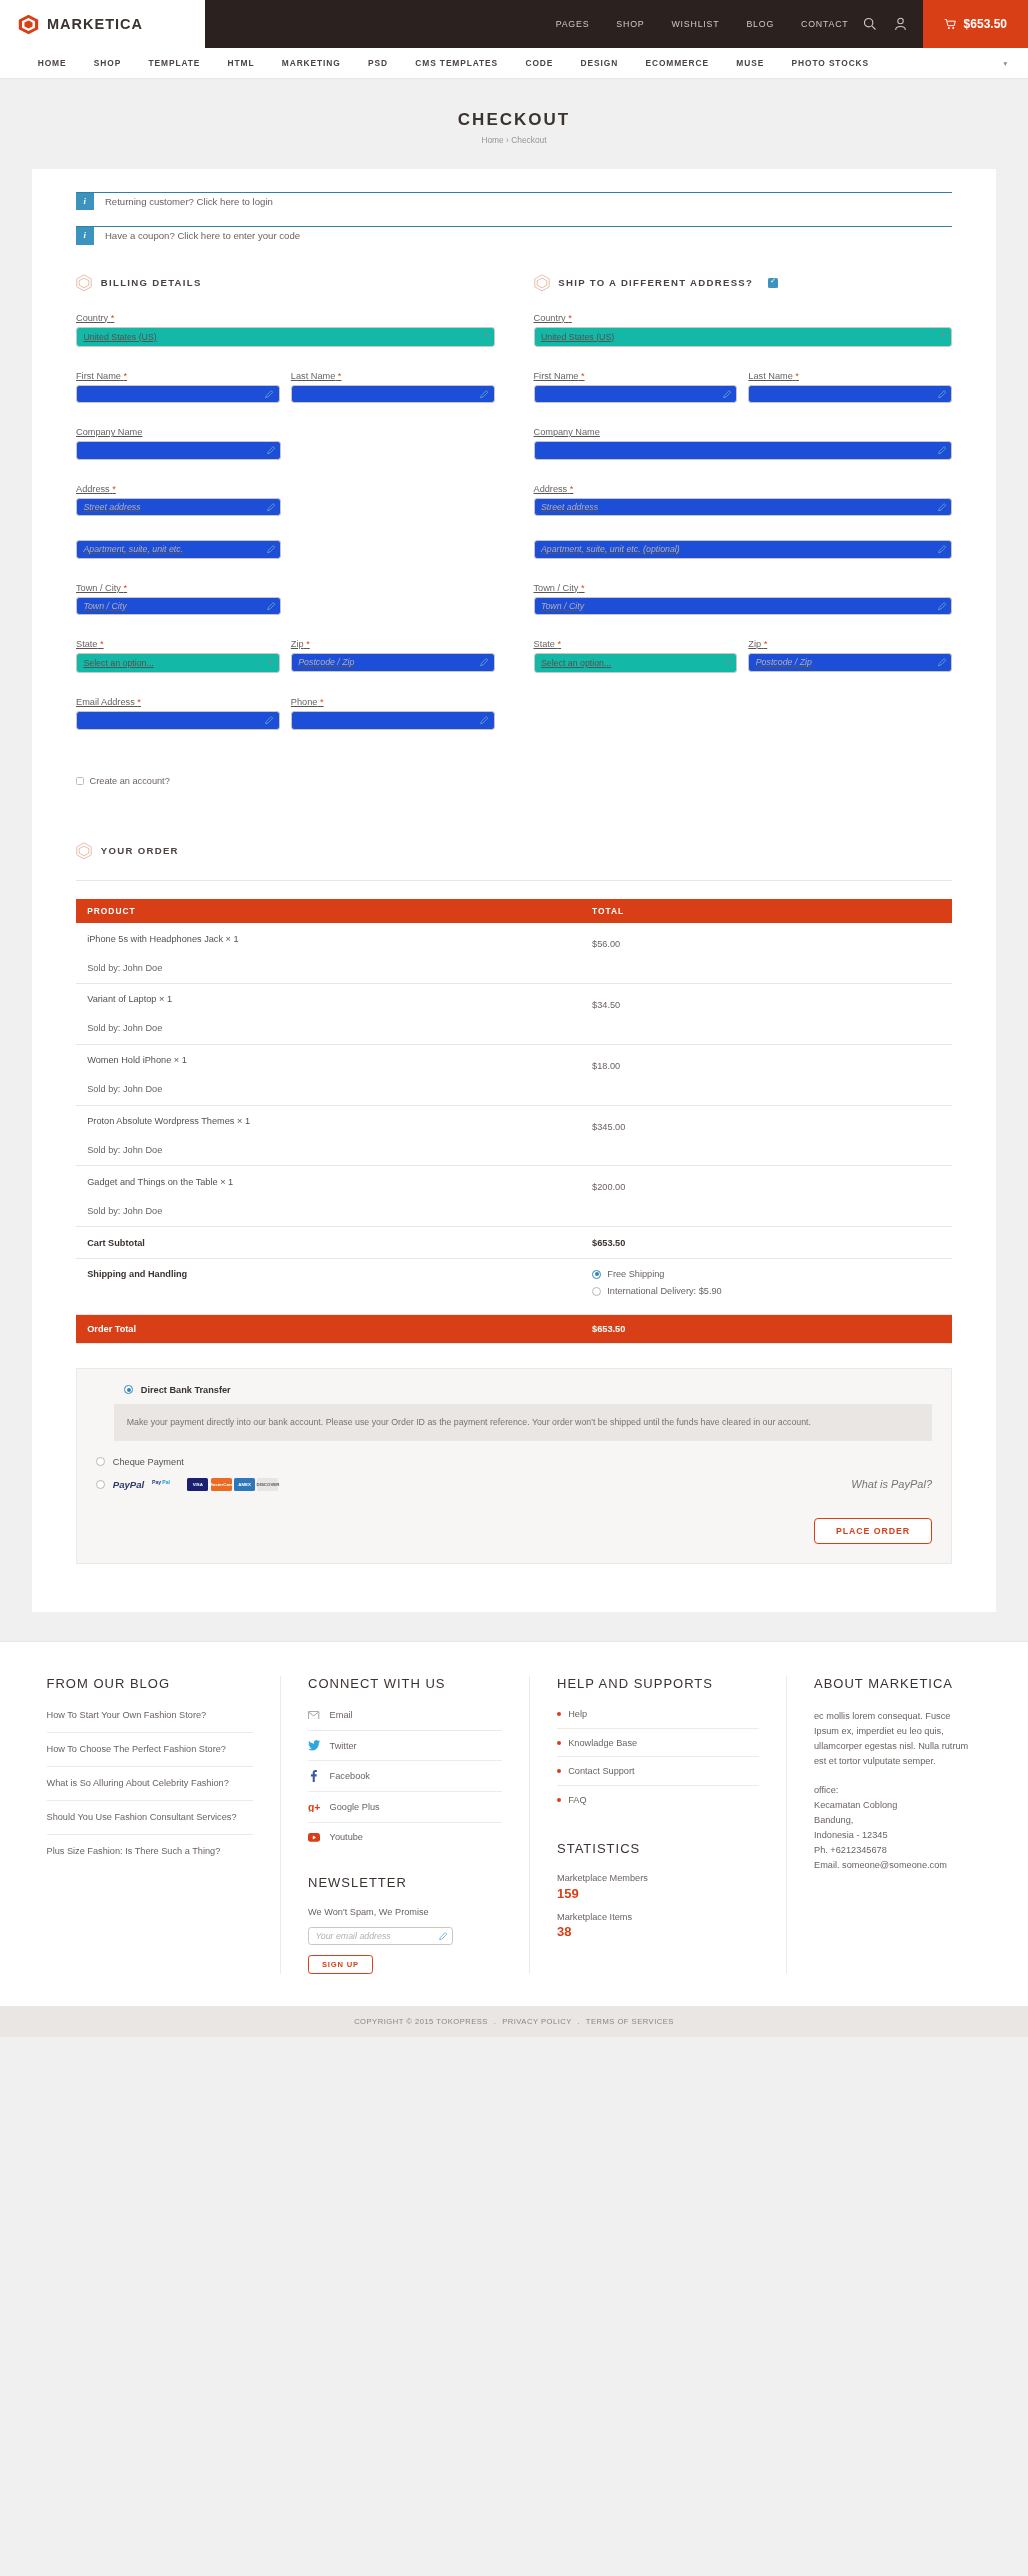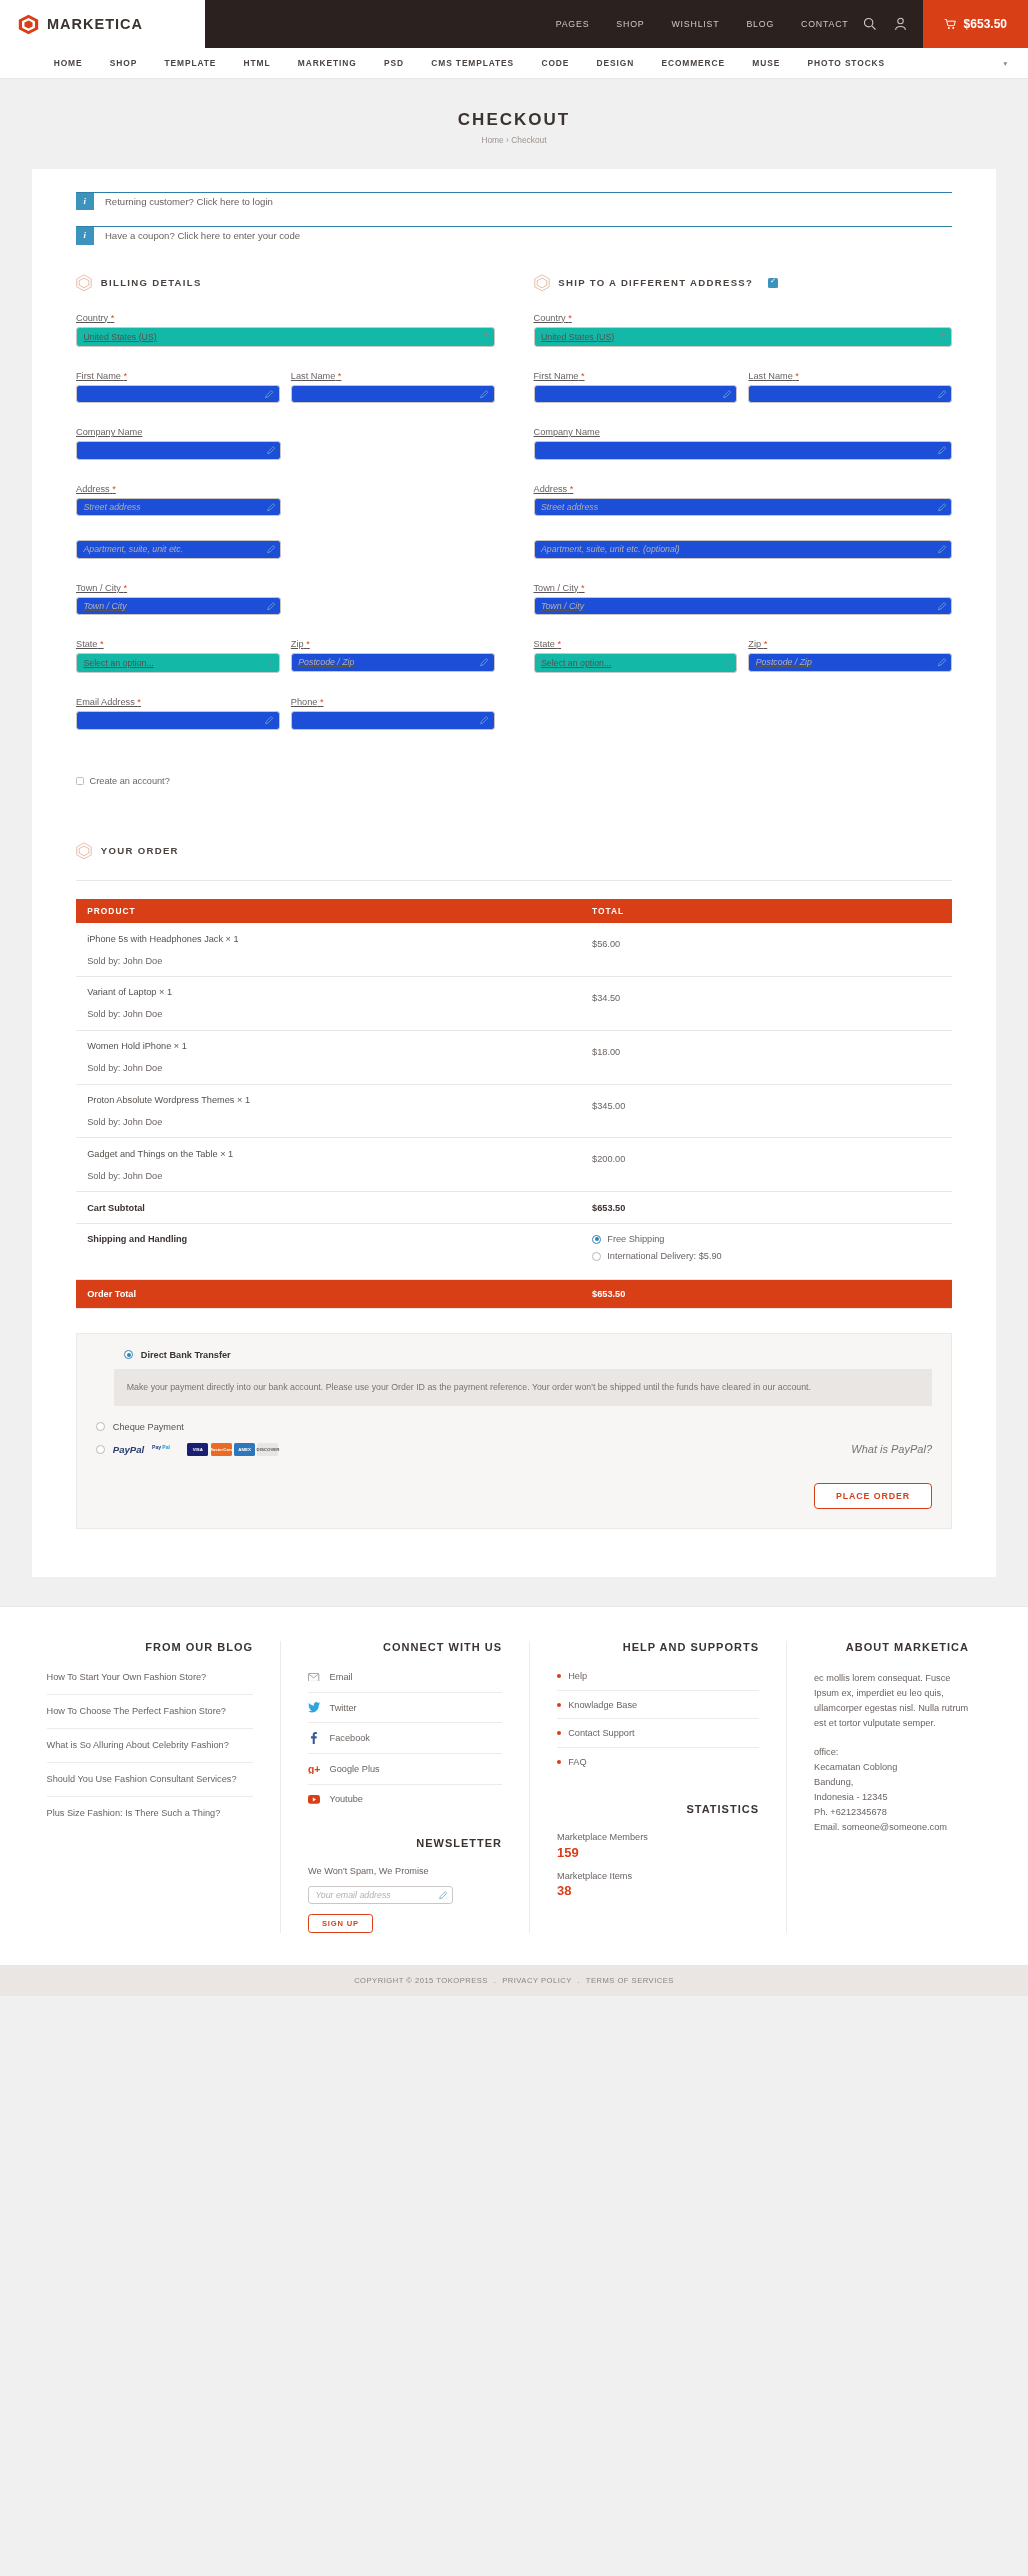--- a/index.html
+++ b/index.html
@@ -19,21 +19,21 @@
   .logo-box { width:205px; background:#fff; display:flex; align-items:center; padding-left:47px; position:relative; }
   .logo-mark { width:21px; height:21px; position:absolute; left:17.7px; top:13.7px; }
   .logo-text { font-size:14.5px; font-weight:bold; color:#3b3330; letter-spacing:1px; font-family:"Liberation Sans", sans-serif; }
   .top-nav { flex:1; display:flex; align-items:center; justify-content:flex-end; gap:27px; padding-right:14.5px; }
   .top-nav a { color:#cfc9c6; font-size:8.8px; letter-spacing:0.8px; }
   .top-icons { display:flex; align-items:center; gap:17.7px; padding-right:16px; }
   .icon-btn { color:#cfc9c6; display:flex; align-items:center; }
   .cart-box { background:#d93f17; color:#fff; display:flex; align-items:center; gap:7.2px; padding:0 21px; font-size:12px; font-weight:bold; }
 
   
-  .mainnav { height:31px; background:#fff; border-bottom:0.8px solid #e6e6e6; display:flex; align-items:center; padding-left:40px; }
+  .mainnav { height:31px; background:#fff; border-bottom:0.8px solid #e6e6e6; display:flex; align-items:center; padding-left:24px; }
   .mainnav a { font-size:8.4px; color:#4a4340; letter-spacing:0.9px; font-weight:bold; padding:0 13.7px; }
   .mainnav .caret { margin-left:auto; margin-right:21px; color:#8b8580; font-size:7.2px; }
 
   
   .page-head { text-align:center; padding:30.5px 0 24px; }
   .page-head h1 { margin:0; font-size:17px; letter-spacing:2px; color:#3b3330; font-weight:bold; }
   .crumbs { margin-top:5.6px; font-size:8.4px; color:#9a9490; }
 
   
   .card { width:964px; margin:0 auto; background:#fff; padding:22.5px 44px 48px; }
@@ -88,21 +88,21 @@
   .order-line { height:0.8px; background:#eae6e3; margin:14.5px 0 0; }
   .otable { width:100%; border-collapse:collapse; margin-top:17.7px; }
   .otable th {
     background:#d93f17; color:#fff; font-size:8.4px; letter-spacing:1px;
     text-align:left; padding:7.2px 8px; font-weight:bold;
   }
   .otable th:first-child { padding-left:11.2px; }
   .otable td { padding:10.4px 8px; border-bottom:0.8px solid #eae6e3; font-size:9.2px; vertical-align:top; }
   .otable td:first-child { padding-left:11.2px; width:58%; }
   .prod-name { color:#55504d; }
-  .sold-by { margin-top:12px; color:#6a6360; font-size:9.2px; }
+  .sold-by { margin-top:19px; color:#6a6360; font-size:9.2px; }
   .price { color:#6a6360; padding-top:16px !important; }
   .subtot td { font-weight:bold; color:#3b3330; font-size:9.2px; }
   .ship-row td { font-weight:bold; color:#3b3330; }
   .radio-line { display:flex; align-items:center; gap:6.4px; font-weight:normal; color:#6a6360; margin-bottom:7.2px; font-size:9.2px; }
   .radio { width:8.8px; height:8.8px; border-radius:50%; border:0.8px solid #bdb7b3; background:#fff; flex:none; position:relative; }
   .radio.on { border-color:#2f86b8; }
   .radio.on:after { content:""; position:absolute; left:1.6px; top:1.6px; width:4px; height:4px; border-radius:50%; background:#2f86b8; }
   .total-row td { background:#d93f17; color:#fff; font-weight:bold; font-size:9.2px; padding:8.8px 8px; }
   .total-row td:first-child { padding-left:11.2px; }
 
@@ -125,21 +125,21 @@
   }
 
   
   .footer { background:#fff; border-top:0.8px solid #e6e6e6; margin-top:29px; padding:34px 0 32px; }
   .footer-inner { width:964px; margin:0 auto; display:flex; }
   .fcol { padding:0 27px; }
   .fcol:nth-child(1) { width:249px; border-right:0.8px solid #eeeae7; padding-left:14.5px; }
   .fcol:nth-child(2) { width:249px; border-right:0.8px solid #eeeae7; }
   .fcol:nth-child(3) { width:257px; border-right:0.8px solid #eeeae7; }
   .fcol:nth-child(4) { width:209px; }
-  .fcol h4 { margin:0 0 17.7px; font-size:11px; letter-spacing:1px; color:#3b3330; font-weight:bold;text-align:right; }
+  .fcol h4 { margin:0 0 17.7px; font-size:13px; letter-spacing:1px; color:#3b3330; font-weight:normal; }
   .blog-link { font-size:9.2px; color:#6a6360; line-height:1.5; padding-bottom:9.6px; margin-bottom:9.6px; border-bottom:0.8px solid #eeeae7; }
   .social { display:flex; align-items:center; gap:9.6px; font-size:9.2px; color:#6a6360; padding-bottom:8.8px; margin-bottom:8.8px; border-bottom:0.8px solid #eeeae7; }
   .sicon { width:12px; height:12px; display:flex; align-items:center; justify-content:center; }
   .help-item { display:flex; align-items:center; gap:7.2px; font-size:9.2px; color:#6a6360; padding-bottom:8.8px; margin-bottom:8.8px; border-bottom:0.8px solid #eeeae7; }
   .bullet { width:4px; height:4px; border-radius:50%; background:#d93f17; flex:none; }
   .about-p { font-size:9.2px; color:#6a6360; line-height:1.65; margin:0 0 13px; }
   .about-p.b { margin-bottom:0; }
   .stat-label { font-size:9.2px; color:#6a6360; margin-top:11.2px; }
   .stat-val { font-size:13px; color:#d93f17; font-weight:bold; margin-top:2.4px; }
   .news-sub { font-size:9.2px; color:#6a6360; margin:0 0 9.6px; }

